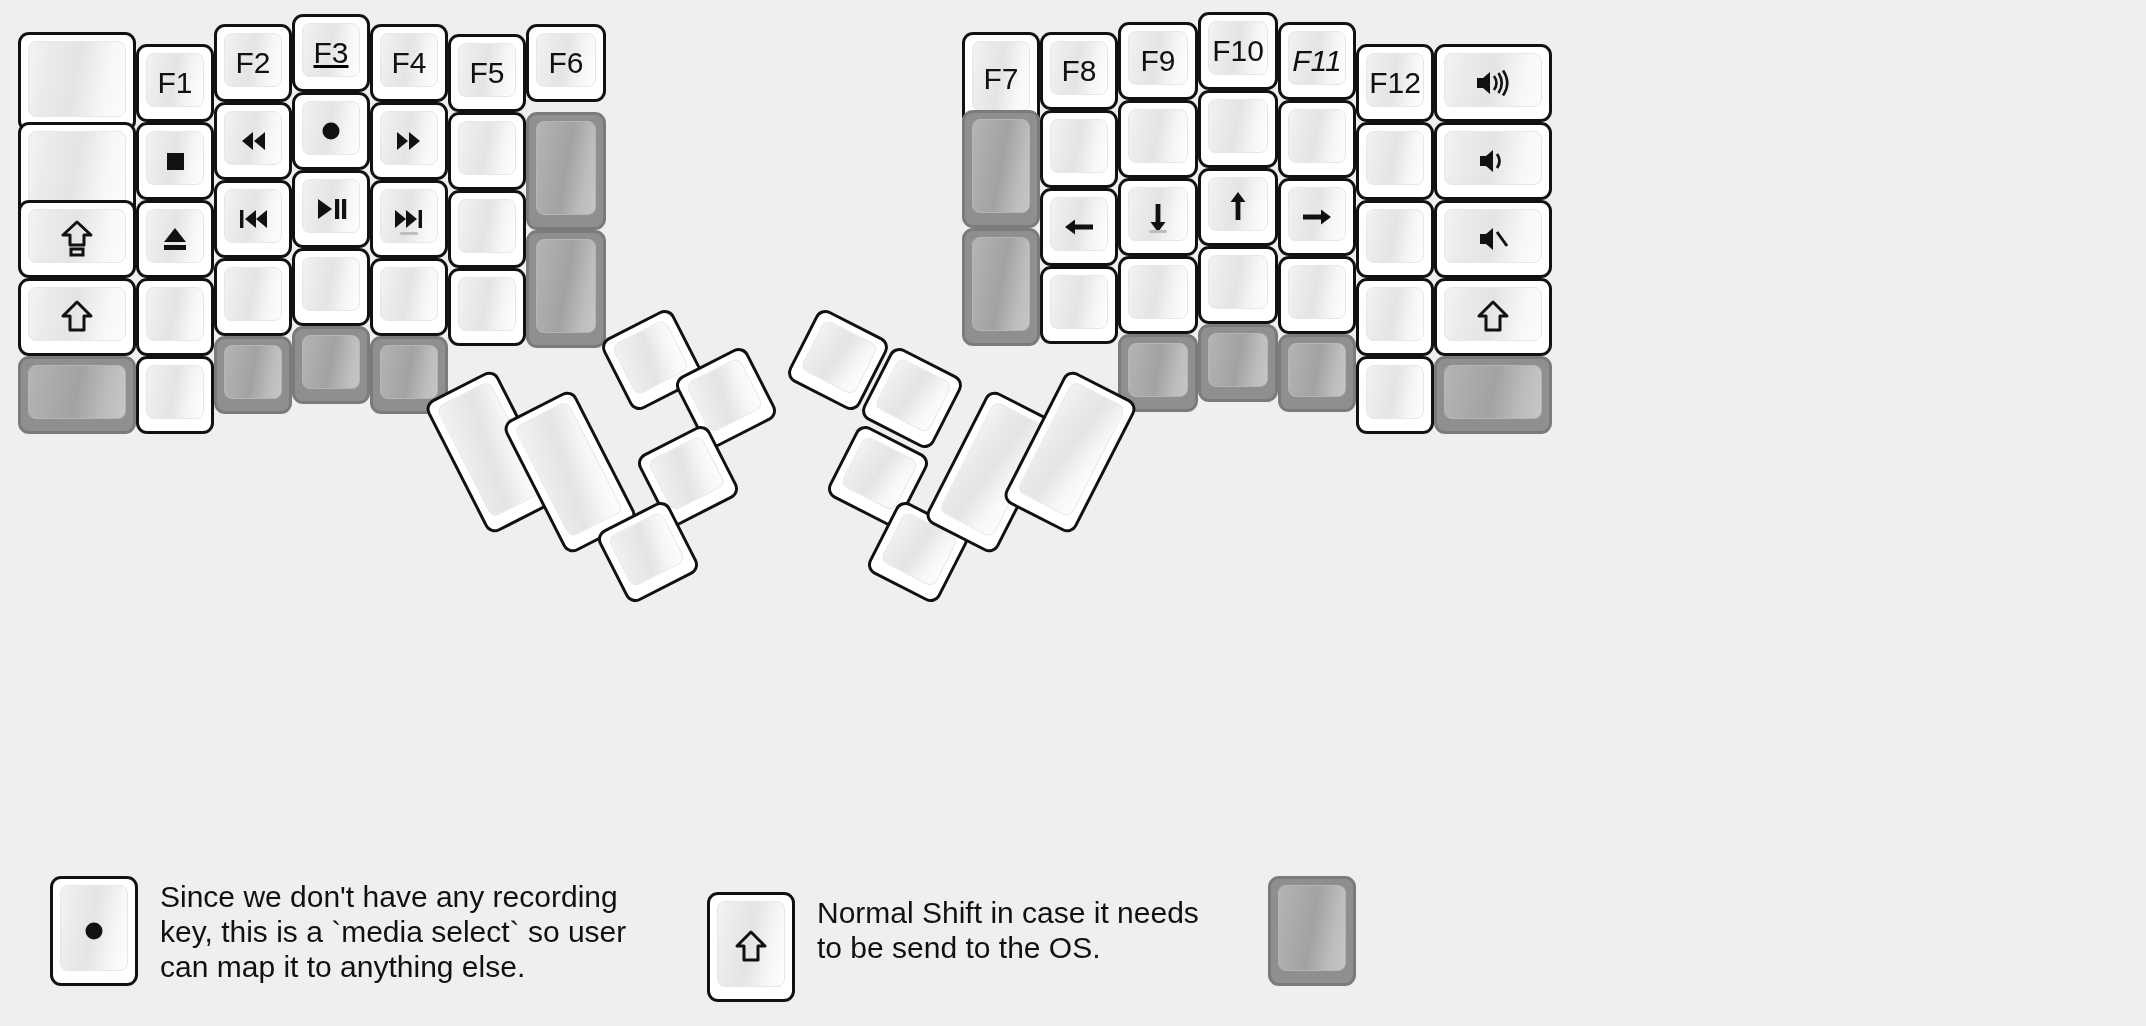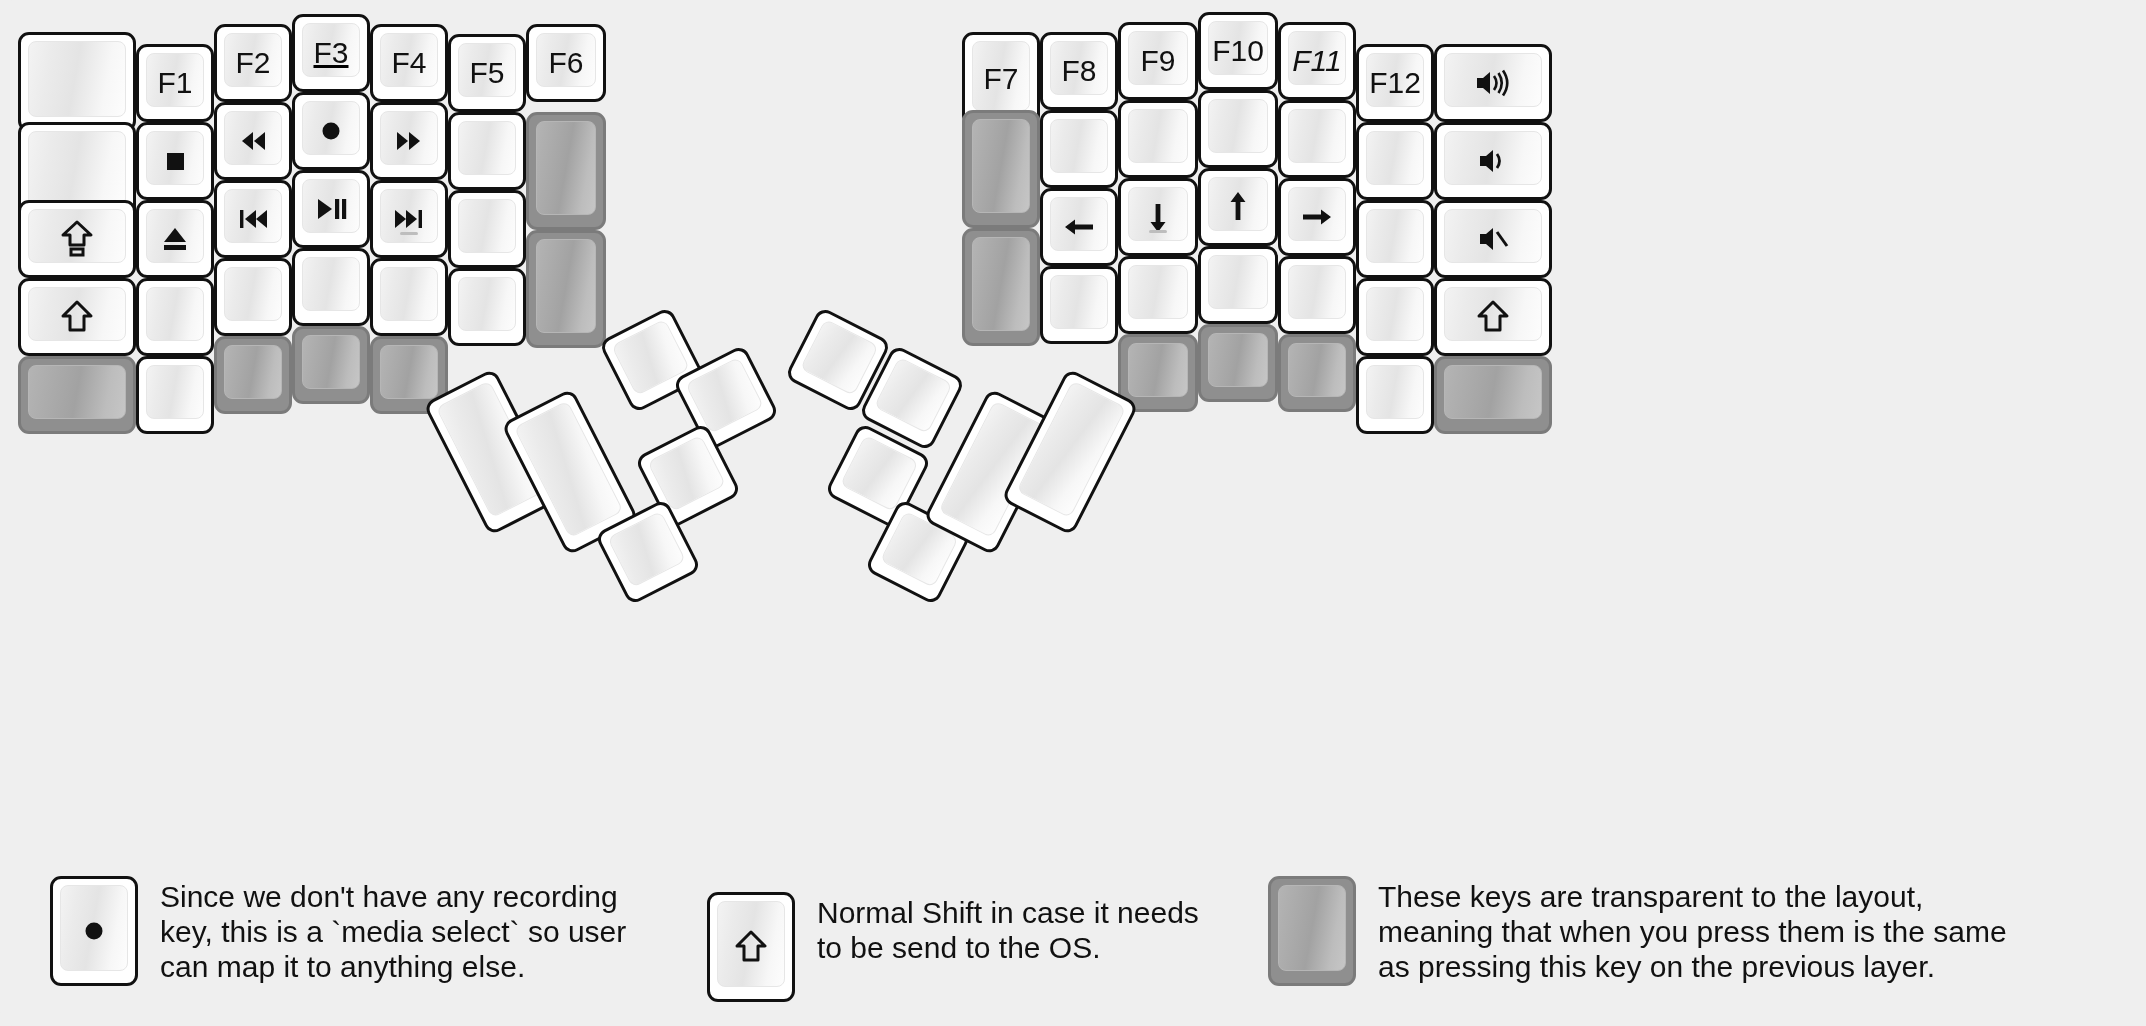--- a/index.html
+++ b/index.html
@@ -466,19 +466,16 @@
             </svg>
           </span>
         </div>
         <div class="ltext">Normal Shift in case it needs
 to be send to the OS.</div>
       </div>
       <div class="leg" style="left: 1268px; top: 0px;">
         <div class="lkey trans">
           <div class="cap"></div>
         </div>
-        <div class="ltext">These keys are transparent to the layout,
-meaning that when you press them is the same
-as pressing this key on the previous layer.</div>
       </div>
     </div>
 
 </div>
 
 </body></html>

